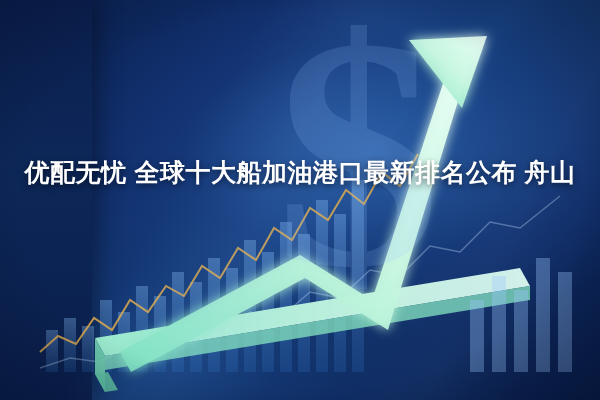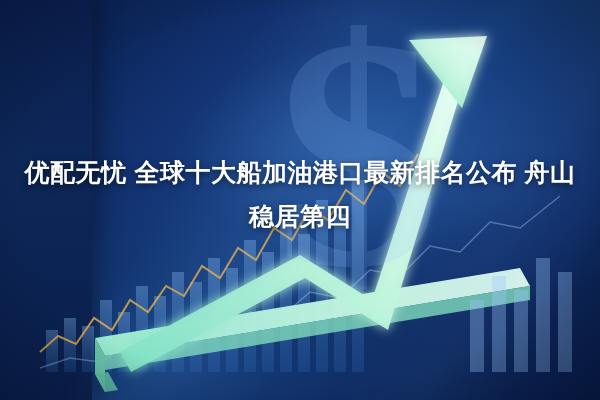--- a/index.html
+++ b/index.html
@@ -166,16 +166,15 @@
 
   <div class="dollar">$</div>
 
   <div class="streaks"></div>
   <div class="vignette"></div>
 
   <div class="headline">
     <div>
       <span class="lead">优配无忧</span><span>全球十大船加油港口最新排名公布 舟山</span>
     </div>
-    <div>稳居第四</div>
   </div>
 
 </div>
 
 </body></html>

